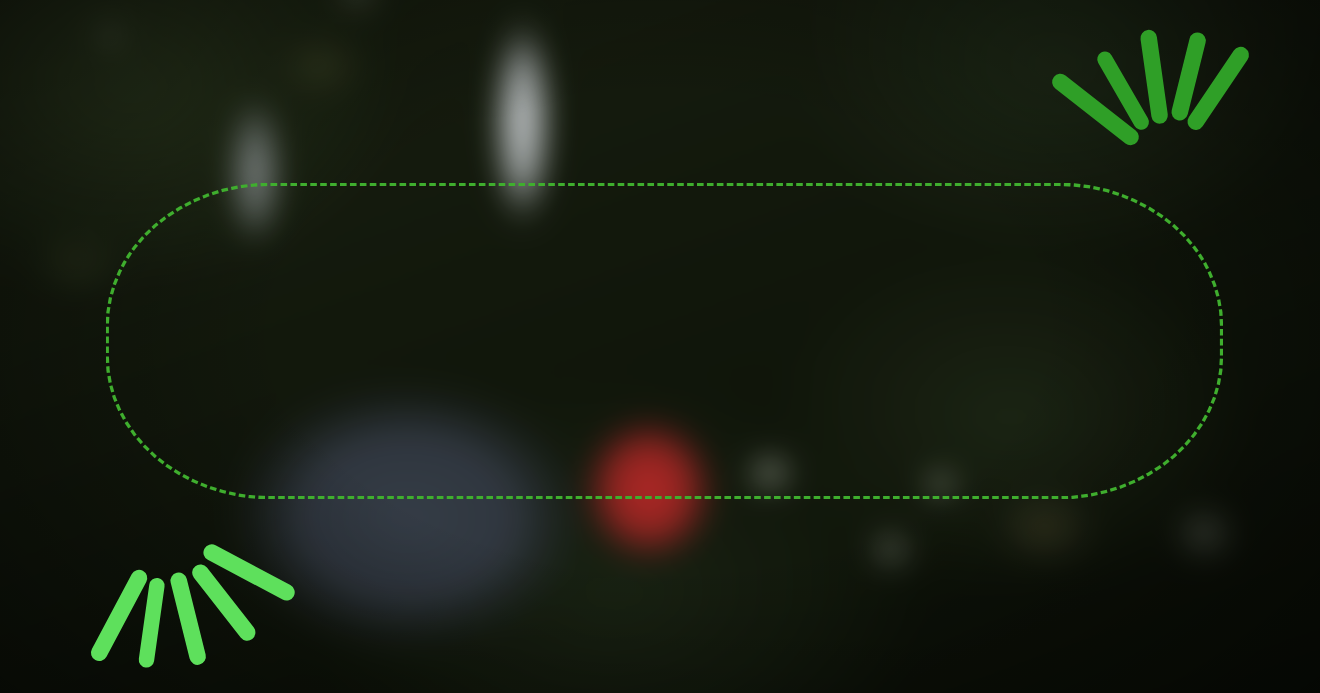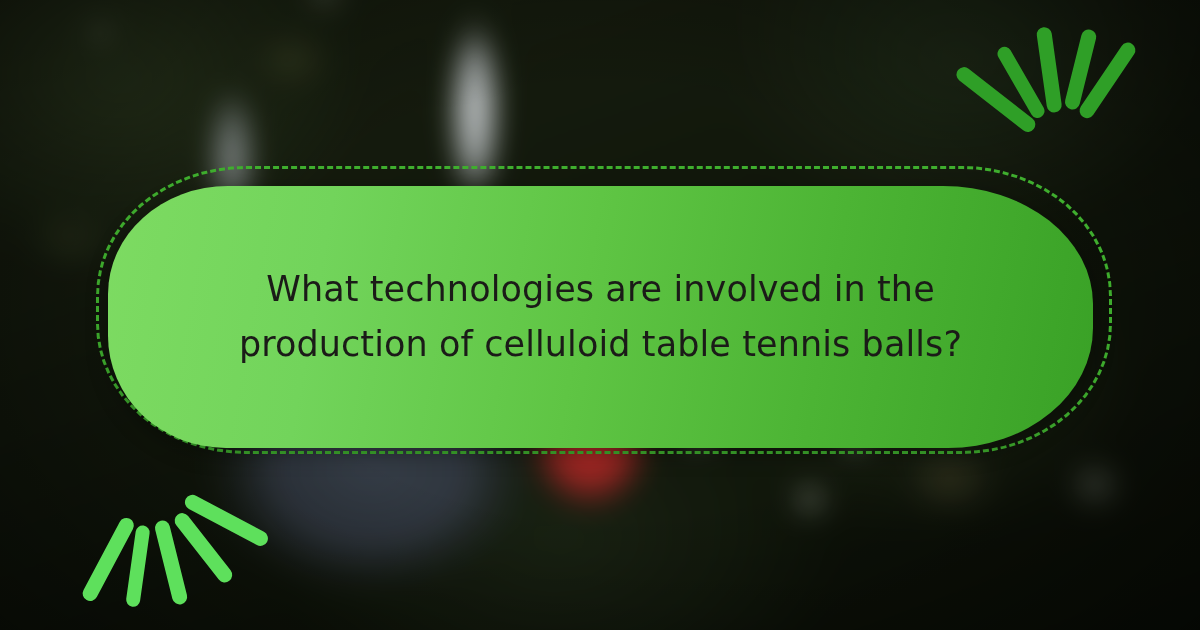--- a/index.html
+++ b/index.html
@@ -133,17 +133,14 @@
   <div class="burst" id="burst-bottom-left">
       <span class="ray" style="width: 15px; height: 92px; left: -7.5px; top: -132px; transform-origin: 50% 132px; transform: rotate(118deg); background: rgb(94, 224, 92);"></span>
       <span class="ray" style="width: 15px; height: 84px; left: -7.5px; top: -128px; transform-origin: 50% 128px; transform: rotate(142deg); background: rgb(94, 224, 92);"></span>
       <span class="ray" style="width: 15px; height: 86px; left: -7.5px; top: -128px; transform-origin: 50% 128px; transform: rotate(166deg); background: rgb(94, 224, 92);"></span>
       <span class="ray" style="width: 14px; height: 82px; left: -7px; top: -128px; transform-origin: 50% 128px; transform: rotate(188deg); background: rgb(94, 224, 92);"></span>
       <span class="ray" style="width: 15px; height: 92px; left: -7.5px; top: -136px; transform-origin: 50% 136px; transform: rotate(208deg); background: rgb(94, 224, 92);"></span>
     </div>
 
   <div id="card-dashed-outline"></div>
 
-  <div id="question-card">
-    <div id="question-text">What technologies are involved in the production of celluloid table tennis balls?</div>
-  </div>
 
 </div>
 
 </body></html>

